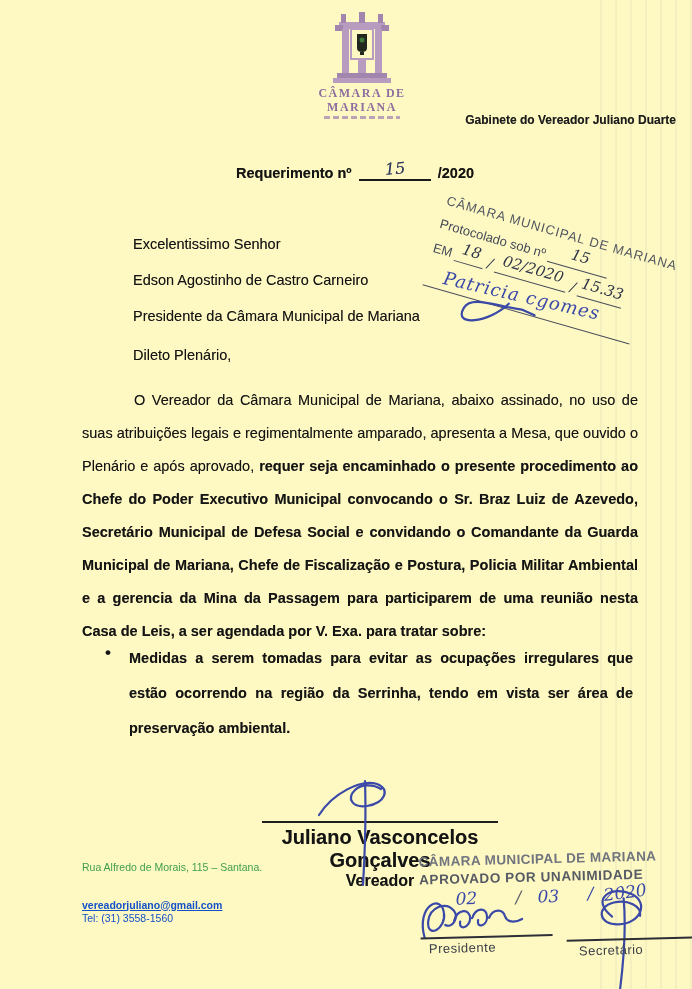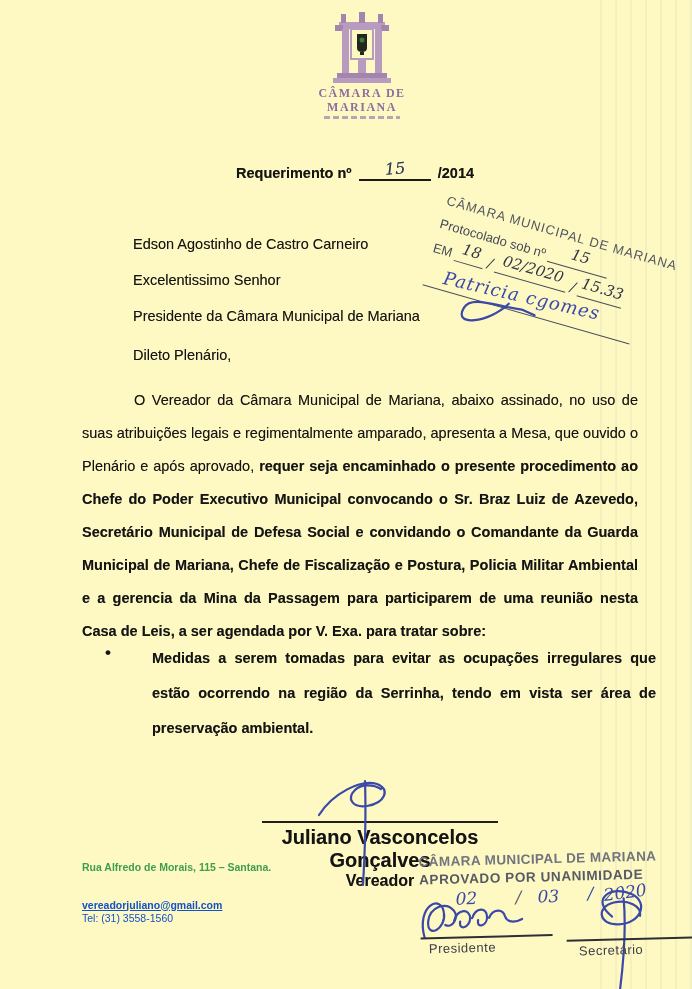--- a/index.html
+++ b/index.html
@@ -53,33 +53,33 @@
   .addressee { position:absolute; left:133px; top:226px; font-size:14.5px; line-height:36px;
                text-shadow:0 0 .4px rgba(0,0,0,.4); }
   .salutation { position:absolute; left:133px; top:347px; font-size:14.5px;
                 text-shadow:0 0 .4px rgba(0,0,0,.4);text-align:center; }
   .body-par { position:absolute; left:82px; top:384px; width:556px; font-size:14.5px;
               line-height:33px; text-align:justify; text-indent:52px;
               text-shadow:0 0 .4px rgba(0,0,0,.4); }
   .body-par b { font-weight:700; }
   .bullet-item { position:absolute; left:105px; top:641px; width:534px; }
   .bullet-dot { position:absolute; left:0; top:2px; font-size:17px; font-weight:700; }
-  .bullet-text { margin-left:47px; width:504px; font-size:14.5px; font-weight:700;
+  .bullet-text { margin-left:24px; width:504px; font-size:14.5px; font-weight:700;
                  line-height:35px; text-align:justify; text-shadow:0 0 .4px rgba(0,0,0,.4); }
   .dateline { position:absolute; right:55px; top:744px; font-size:14.5px;
               text-shadow:0 0 .4px rgba(0,0,0,.4); }
   
   .sig-block { position:absolute; left:255px; top:775px; width:250px; text-align:center; }
   .sig-svg { position:absolute; left:58px; top:-4px; overflow:visible; }
   .sig-line { border-top:2px solid #1f1f1f; width:236px; margin:46px auto 0; }
   .sig-name { font-size:20px; font-weight:700; margin-top:3px; text-shadow:0 0 .4px rgba(0,0,0,.4); }
   .sig-role { font-size:16px; font-weight:700; text-shadow:0 0 .4px rgba(0,0,0,.4); }
   
   .footer-block { position:absolute; left:82px; top:861px; font-size:10.5px; line-height:13.5px; }
-  .f-address { color:#3f9e4d; font-weight:700; }
+  .f-address { color:#3f9e4d; font-weight:400; }
   .f-email { color:#1351c8; font-weight:700; text-decoration:underline;margin-top:24px; }
   .f-phone { color:#1351c8; }
   
   .stamp-approval { position:absolute; left:420px; top:851px; width:274px;
                     transform:rotate(-1.5deg); }
   .sa-org { font-size:13.5px; letter-spacing:.4px; color:#70747e; font-weight:700; white-space:nowrap; }
   .sa-result { font-size:13.5px; letter-spacing:.6px; color:#565a64; font-weight:700;
                margin-top:3px; white-space:nowrap; }
   .sa-date { position:relative; height:26px; margin-top:2px; font-size:17px; }
   .sa-date .num { color:#3a49a8; }
@@ -122,27 +122,28 @@
         <rect x="29" y="47" width="8" height="14" fill="#b79cc0" stroke="none"></rect>
         <rect x="8" y="61" width="50" height="5" fill="#a386ae" stroke="none"></rect>
         <rect x="4" y="66" width="58" height="5" fill="#b79cc0" stroke="none"></rect>
       </g>
     </svg>
     <div class="logo-line">CÂMARA DE</div>
     <div class="logo-line">MARIANA</div>
     <div class="logo-micro"></div>
   </div>
 
+  <div class="office-line">Gabinete do Vereador Juliano Duarte</div>
 
   <div class="title-row">
     <span>Requerimento nº</span>
     <span class="title-blank">
       <span class="hw title-number">15</span>
     </span>
-    <span>/2014</span>
+    <span>/2020</span>
   </div>
 
   <div class="stamp-protocol">
     <div class="org">CÂMARA MUNICIPAL DE MARIANA</div>
     <div class="sp-row">
       <span>Protocolado sob nº</span>
       <span class="sp-blank" style="width:62px">
         <span class="hw sp-hw">15</span>
       </span>
     </div>
@@ -162,22 +163,22 @@
     </div>
     <div class="clerk-sig">
       <span class="hw sig-text">Patricia cgomes</span>
       <svg class="clerk-flourish" width="90" height="60" viewBox="0 0 90 60">
         <path class="ink" stroke-width="1.8" d="M58 2 C 44 26, 10 40, 16 18 C 20 4, 46 8, 72 4 L 86 6"></path>
       </svg>
     </div>
   </div>
 
   <div class="addressee">
+    <div>Excelentissimo Senhor</div>
     <div>Edson Agostinho de Castro Carneiro</div>
-    <div>Excelentissimo Senhor</div>
     <div>Presidente da Câmara Municipal de Mariana</div>
   </div>
 
   <div class="salutation">Dileto Plenário,</div>
 
   <div class="body-par"><span>O Vereador da Câmara Municipal de Mariana, abaixo assinado, no uso de suas atribuições legais e regimentalmente amparado, apresenta a Mesa, que ouvido o Plenário e após aprovado, </span><b>requer seja encaminhado o presente procedimento ao Chefe do Poder Executivo Municipal convocando o Sr. Braz Luiz de Azevedo, Secretário Municipal de Defesa Social e convidando o Comandante da Guarda Municipal de Mariana, Chefe de Fiscalização e Postura, Policia Militar Ambiental e a gerencia da Mina da Passagem para participarem de uma reunião nesta Casa de Leis, a ser agendada por V. Exa. para tratar sobre:</b></div>
 
   <div class="bullet-item">
     <span class="bullet-dot">•</span>
     <div class="bullet-text">Medidas a serem tomadas para evitar as ocupações irregulares que estão ocorrendo na região da Serrinha, tendo em vista ser área de preservação ambiental.</div>

